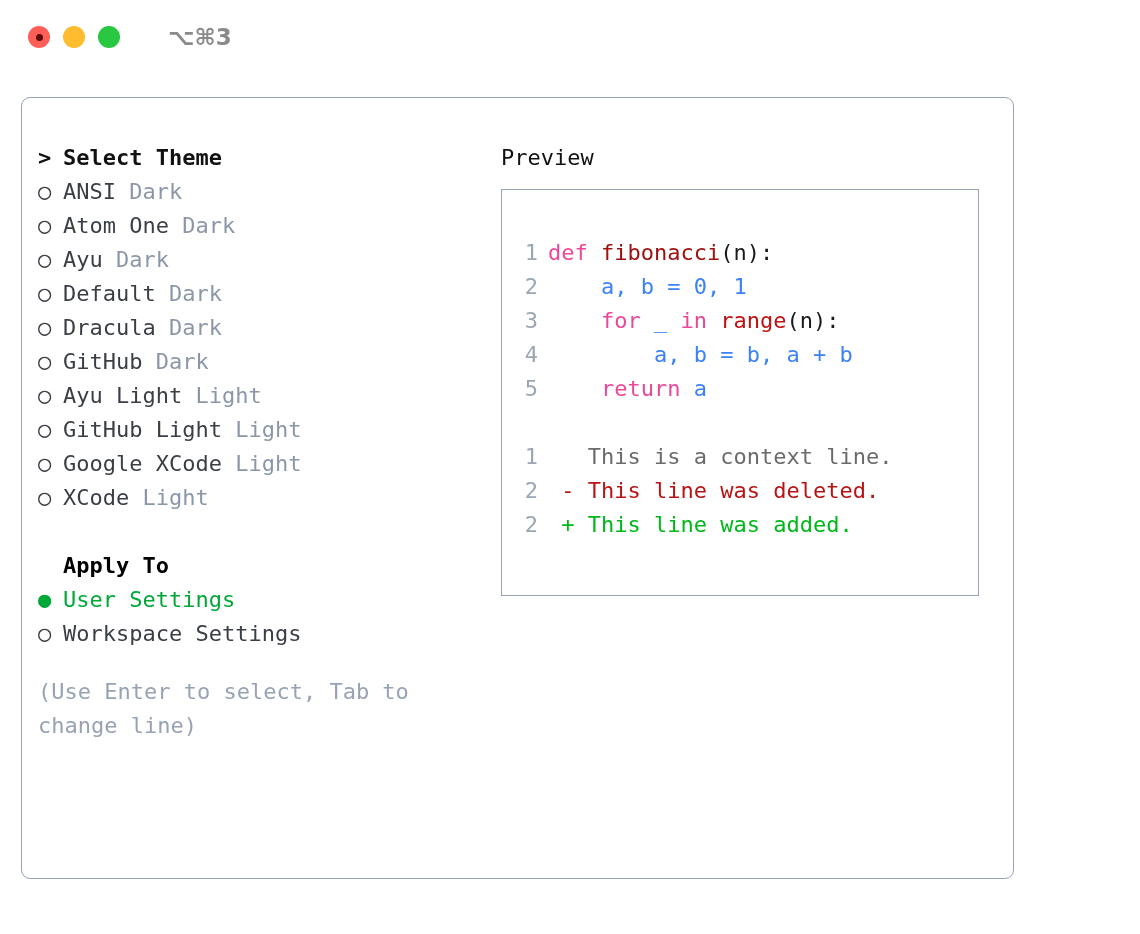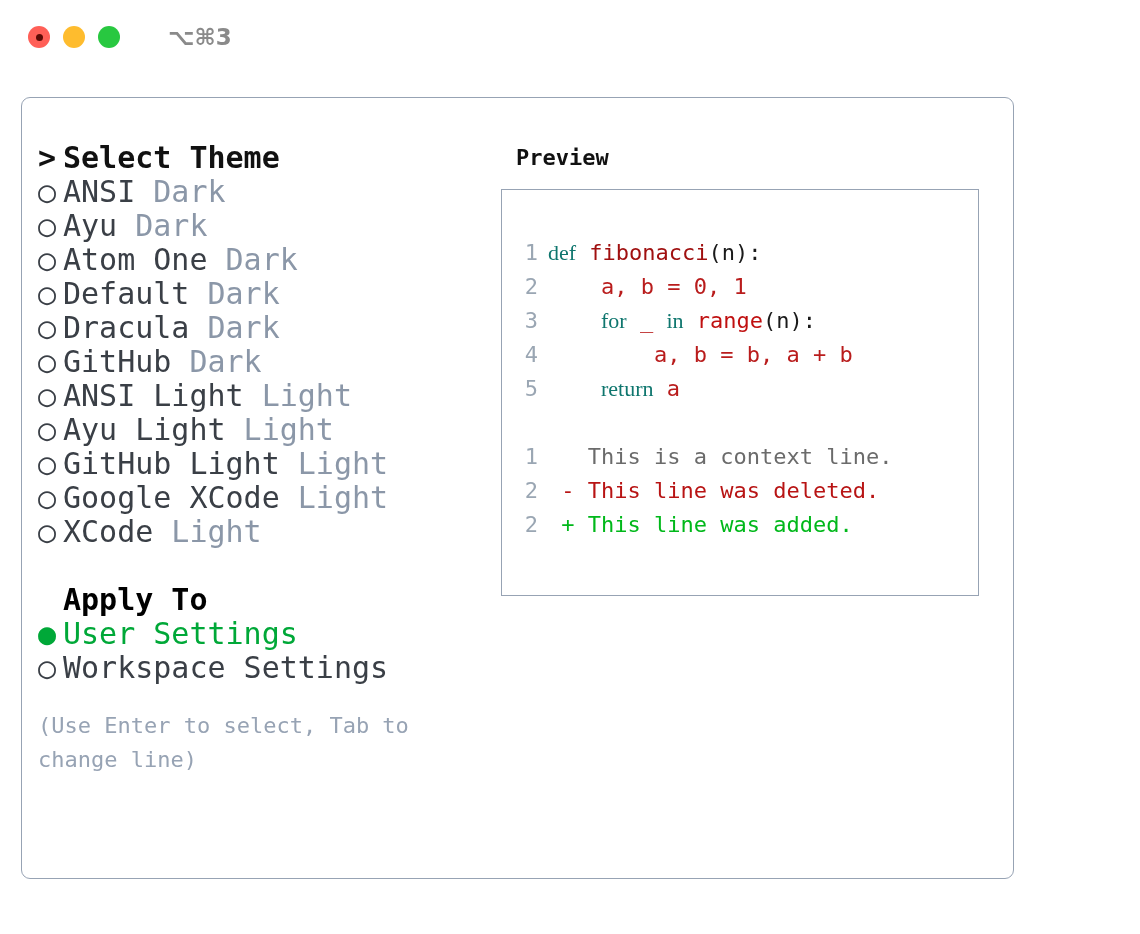--- a/index.html
+++ b/index.html
@@ -90,21 +90,21 @@
   #theme-column {
     position: absolute;
     left: 16px;
     top: 43px;
     width: 450px;
   }
 
   .row {
     height: 34px;
     line-height: 34px;
-    font-size: 30px;
+    font-size: 22px;
     white-space: nowrap;
     display: block;
   }
 
   .section-header {
     font-weight: bold;
     color: #111111;
   }
   .section-header .caret {
     display: inline-block;
@@ -153,24 +153,24 @@
 
   
   #preview-column {
     position: absolute;
     left: 479px;
     top: 43px;
     width: 500px;
   }
   #preview-title {
     font-size: 22px;
-    font-weight: bold;
+    font-weight: normal;
     color: #111111;
     line-height: 34px;
-    margin-left: 15px;
+    margin-left: 0px;
   }
 
   #preview-box {
     margin-top: 14px;
     width: 478px;
     height: 407px;
     box-sizing: border-box;
     border: 1.6px solid #97a3b4;
     background: #ffffff;
     position: relative;
@@ -189,24 +189,24 @@
     line-height: 34px;
     white-space: pre;
   }
   .lineno {
     display: inline-block;
     width: 24px;
     text-align: right;
     color: #9aa6b3;
     margin-right: 10px;
   }
-  .kw      { color: #0f766e; font-family: Liberation Serif, serif; }
+  .kw      { color: #ec4899; }
   .fn      { color: #a01010; }
   .fn2     { color: #c01010; }
-  .plain   { color: #b91c1c; }
+  .plain   { color: #3b82f6; }
   .punct   { color: #1a1a1a; }
 
   .diff-gap { height: 34px; }
   .diff-ctx { color: #6b6b6b; }
   .diff-del { color: #b81414; }
   .diff-add { color: #00b81a; }
 </style>
 </head>
 <body>
 
@@ -224,26 +224,25 @@
   <div id="main-panel">
 
     <div id="theme-column">
 
       <div class="row section-header">
         <span class="caret">&gt;</span><span>Select Theme</span>
       </div>
 
       <div id="theme-items">
           <div class="row theme-row"><span class="bullet">○</span><span class="label">ANSI</span><span class="tag"> Dark</span></div>
+          <div class="row theme-row"><span class="bullet">○</span><span class="label">Atom One</span><span class="tag"> Dark</span></div>
           <div class="row theme-row"><span class="bullet">○</span><span class="label">Ayu</span><span class="tag"> Dark</span></div>
-          <div class="row theme-row"><span class="bullet">○</span><span class="label">Atom One</span><span class="tag"> Dark</span></div>
           <div class="row theme-row"><span class="bullet">○</span><span class="label">Default</span><span class="tag"> Dark</span></div>
           <div class="row theme-row"><span class="bullet">○</span><span class="label">Dracula</span><span class="tag"> Dark</span></div>
           <div class="row theme-row"><span class="bullet">○</span><span class="label">GitHub</span><span class="tag"> Dark</span></div>
-          <div class="row theme-row"><span class="bullet">○</span><span class="label">ANSI Light</span><span class="tag"> Light</span></div>
           <div class="row theme-row"><span class="bullet">○</span><span class="label">Ayu Light</span><span class="tag"> Light</span></div>
           <div class="row theme-row"><span class="bullet">○</span><span class="label">GitHub Light</span><span class="tag"> Light</span></div>
           <div class="row theme-row"><span class="bullet">○</span><span class="label">Google XCode</span><span class="tag"> Light</span></div>
           <div class="row theme-row"><span class="bullet">○</span><span class="label">XCode</span><span class="tag"> Light</span></div>
         </div>
 
       <div class="spacer-row"></div>
 
       <div class="row subsection-header">
         <span class="caret"></span><span>Apply To</span>

